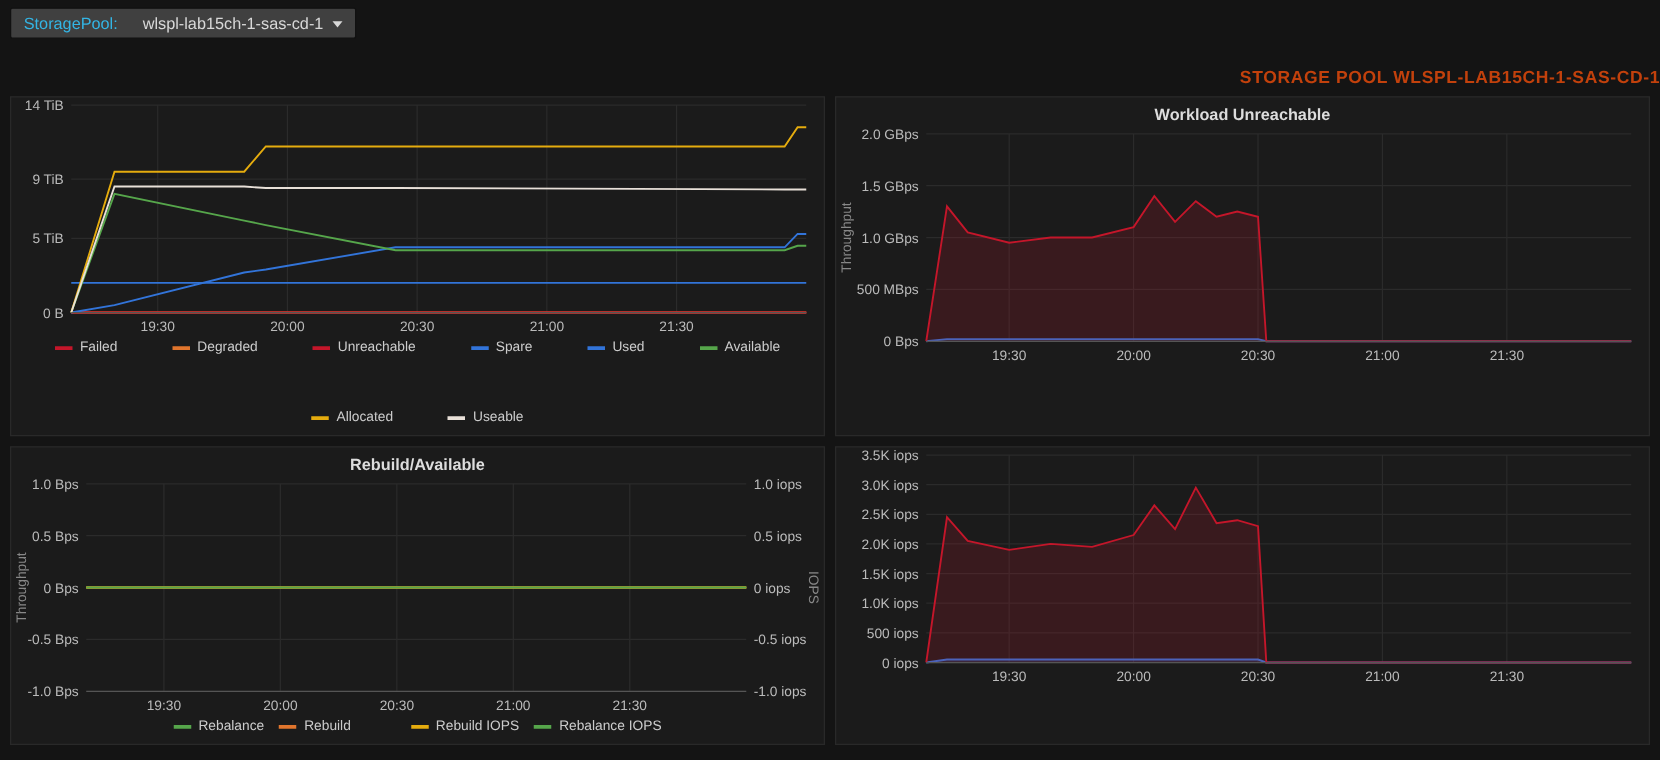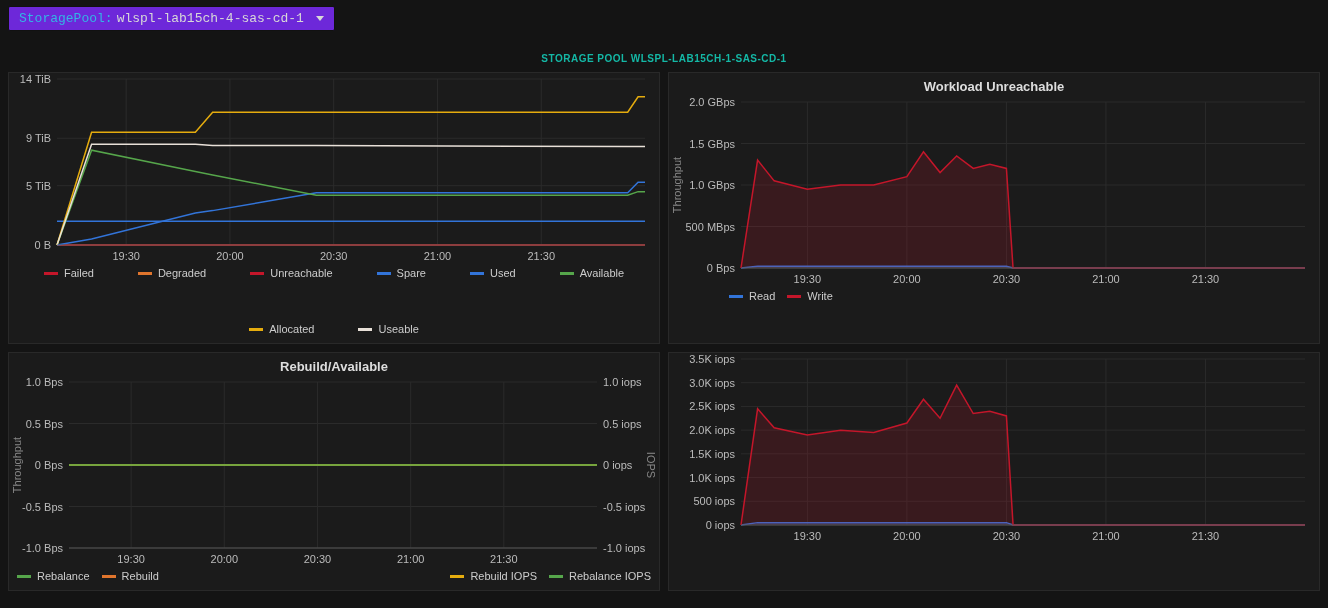--- a/index.html
+++ b/index.html
@@ -1,40 +1,40 @@
 <!DOCTYPE html>
 <html><head>
 <meta charset="utf-8">
 <style>
   html,body{margin:0;padding:0;background:#141414;color:#d8d8d8;font-family:"Helvetica Neue",Arial,sans-serif;font-size:12px;width:1328px;}
-  .topbar{display:flex;align-items:center;gap:4px;background:#6d28d9;border:1px solid #111;border-radius:2px;display:inline-flex;margin:6px 0 0 8px;padding:4px 10px;font-family:Liberation Mono, monospace;}
+  .topbar{display:flex;align-items:center;gap:20px;background:#404040;border:1px solid #111;border-radius:2px;display:inline-flex;margin:6px 0 0 8px;padding:4px 10px;}
   .topbar .label{color:#33b5e5;font-size:13px;}
   .topbar .value{color:#d8d8d8;font-size:13px;}
   .caret{display:inline-block;margin-left:4px;border-left:4px solid transparent;border-right:4px solid transparent;border-top:5px solid #d8d8d8;vertical-align:middle;}
-  h1.page-title{text-align:center;color:#14b8a6;font-weight:bold;font-size:10px;letter-spacing:0.5px;margin:22px 0 8px 0;}
+  h1.page-title{text-align:right;color:#c2410c;font-weight:bold;font-size:14px;letter-spacing:0.5px;margin:22px 0 8px 0;}
   .grid{display:grid;grid-template-columns:1fr 1fr;gap:8px;padding:0 8px 8px 8px;}
   .panel{background:#1b1b1b;border:1px solid #292929;position:relative;}
   .panel-title{color:#ddd;font-size:13px;text-align:center;padding:6px 0 2px 0;font-weight:bold;}
   .chart-wrap{position:relative;}
   svg{display:block;}
   .grid-line{stroke:#2b2b2b;stroke-width:1;}
   .legend{display:flex;flex-wrap:wrap;gap:12px;justify-content:center;padding:4px 8px 8px 8px;}
   .legend .item{display:flex;align-items:center;gap:6px;color:#ccc;font-size:11px;}
   .swatch{width:14px;height:3px;display:inline-block;}
   .y-label{fill:#888;font-size:11px;}
 </style>
 </head>
 <body>
 
 
 
 <div class="topbar">
   <span class="label">StoragePool:</span>
   <span class="value">
-    <span>wlspl-lab15ch-4-sas-cd-1</span>
+    <span>wlspl-lab15ch-1-sas-cd-1</span>
     <span class="caret"></span>
   </span>
 </div>
 
 <h1 class="page-title">STORAGE POOL WLSPL-LAB15CH-1-SAS-CD-1</h1>
 
 <div class="grid">
 
   <div class="panel">
     <div class="chart-wrap" id="chart-real_capacity">
@@ -104,24 +104,20 @@
           <text x="436.94117647058823" y="187" text-anchor="middle" fill="#bbb" font-size="11">21:00</text>
           <line class="grid-line" x1="536.4705882352941" x2="536.4705882352941" y1="6" y2="172"></line>
           <text x="536.4705882352941" y="187" text-anchor="middle" fill="#bbb" font-size="11">21:30</text>
           <text class="y-label" transform="rotate(-90)" x="-89" y="12" text-anchor="middle">Throughput</text>
           <path d="M72,172L88.58823529411765,170.34L105.1764705882353,170.34L138.3529411764706,170.34L171.52941176470588,170.34L204.7058823529412,170.34L237.88235294117646,170.34L254.47058823529412,170.34L271.05882352941177,170.34L287.6470588235294,170.34L304.2352941176471,170.34L320.8235294117647,170.34L337.4117647058824,170.34L344.0470588235294,172L354,172L636,172 L636,172 L72,172 Z" fill="#3274d9" fill-opacity="0.18" stroke="none"></path>
           <path d="M72,172L88.58823529411765,170.34L105.1764705882353,170.34L138.3529411764706,170.34L171.52941176470588,170.34L204.7058823529412,170.34L237.88235294117646,170.34L254.47058823529412,170.34L271.05882352941177,170.34L287.6470588235294,170.34L304.2352941176471,170.34L320.8235294117647,170.34L337.4117647058824,170.34L344.0470588235294,172L354,172L636,172" fill="none" stroke="#3274d9" stroke-width="1.5"></path>
           <path d="M72,172L88.58823529411765,64.1L105.1764705882353,84.85L138.3529411764706,93.15L171.52941176470588,89L204.7058823529412,89L237.88235294117646,80.69999999999999L254.47058823529412,55.80000000000001L271.05882352941177,76.55000000000001L287.6470588235294,59.94999999999999L304.2352941176471,72.4L320.8235294117647,68.25L337.4117647058824,72.4L344.0470588235294,172L354,172L636,172 L636,172 L72,172 Z" fill="#c4162a" fill-opacity="0.18" stroke="none"></path>
           <path d="M72,172L88.58823529411765,64.1L105.1764705882353,84.85L138.3529411764706,93.15L171.52941176470588,89L204.7058823529412,89L237.88235294117646,80.69999999999999L254.47058823529412,55.80000000000001L271.05882352941177,76.55000000000001L287.6470588235294,59.94999999999999L304.2352941176471,72.4L320.8235294117647,68.25L337.4117647058824,72.4L344.0470588235294,172L354,172L636,172" fill="none" stroke="#c4162a" stroke-width="1.5"></path>
           <line x1="72" x2="636" y1="172" y2="172" stroke="#555"></line>
         </svg>
-      </div>
-    <div class="legend" id="legend-workload_throughput" style="justify-content: flex-start; padding-left: 60px;">
-        <span class="item"><span class="swatch" style="background:#3274d9"></span>Read</span>
-        <span class="item"><span class="swatch" style="background:#c4162a"></span>Write</span>
       </div>
   </div>
 
   <div class="panel">
     <div class="panel-title">Rebuild/Available</div>
     <div class="chart-wrap" id="chart-rebuild_rebalance">
         <svg width="648" height="190">
           <line class="grid-line" x1="60" x2="588" y1="172" y2="172"></line>
           <text class="axis" x="54" y="176" text-anchor="end" fill="#bbb" font-size="11">-1.0 Bps</text>
           <text class="axis" x="594" y="176" text-anchor="start" fill="#bbb" font-size="11">-1.0 iops</text>
@@ -149,21 +145,21 @@
           <text x="494.8235294117647" y="187" text-anchor="middle" fill="#bbb" font-size="11">21:30</text>
           <text class="y-label" transform="rotate(-90)" x="-89" y="12" text-anchor="middle">Throughput</text>
           <text class="y-label" transform="rotate(90)" x="89" y="-638" text-anchor="middle">IOPS</text>
           <path d="M60,89L588,89" fill="none" stroke="#56a64b" stroke-width="1.5"></path>
           <path d="M60,89L588,89" fill="none" stroke="#e0752d" stroke-width="1.5"></path>
           <path d="M60,89L588,89" fill="none" stroke="#e5ac0e" stroke-width="1.5"></path>
           <path d="M60,89L588,89" fill="none" stroke="#56a64b" stroke-width="1.5"></path>
           <line x1="60" x2="588" y1="172" y2="172" stroke="#555"></line>
         </svg>
       </div>
-    <div class="legend split" id="legend-rebuild_rebalance" style="justify-content: space-between; gap: 48px;">
+    <div class="legend split" id="legend-rebuild_rebalance" style="justify-content: center; gap: 48px;">
         <div style="display: flex; gap: 12px;">
           <span class="item"><span class="swatch" style="background:#56a64b"></span>Rebalance</span>
           <span class="item"><span class="swatch" style="background:#e0752d"></span>Rebuild</span>
         </div>
         <div style="display: flex; gap: 12px;">
           <span class="item"><span class="swatch" style="background:#e5ac0e"></span>Rebuild IOPS</span>
           <span class="item"><span class="swatch" style="background:#56a64b"></span>Rebalance IOPS</span>
         </div>
       </div>
   </div>

